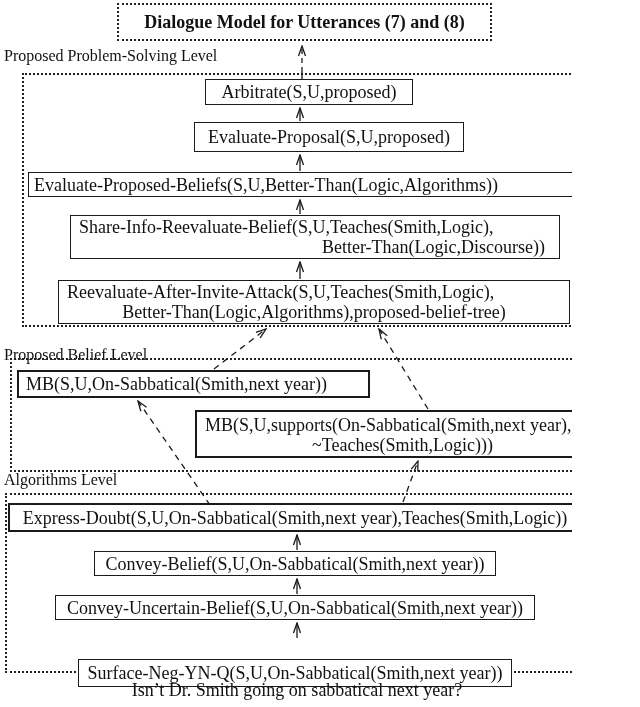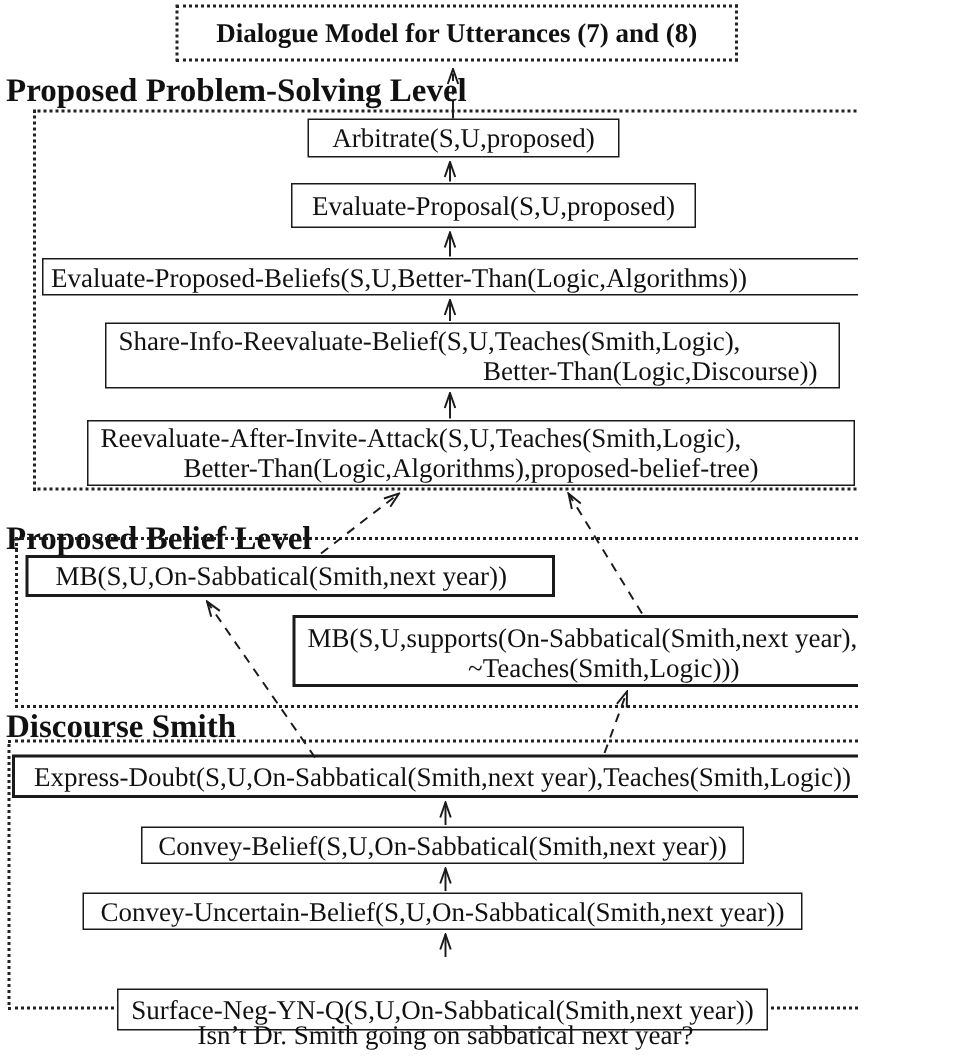--- a/index.html
+++ b/index.html
@@ -12,21 +12,21 @@
     overflow:hidden;
   }
   .titlebox{
     position:absolute;left:117px;top:3px;width:375px;height:38px;
     border:2px dotted #222;box-sizing:border-box;
     display:flex;align-items:center;justify-content:center;
   }
   .titlebox span{font-weight:bold;font-size:18px;white-space:nowrap;}
   .lvl-label{
     position:absolute;left:4px;
-    font-weight:bold;font-size:22px;white-space:nowrap;
+    font-weight:normal;font-size:16px;white-space:nowrap;
   }
   #lbl-ps{top:47px;}
   #lbl-bel{top:336px;margin-top:10px;}
   #lbl-dis{top:471px;}
   .dotted{
     position:absolute;border:2px dotted #222;box-sizing:border-box;
   }
   #box-ps{left:22px;top:73px;width:573px;height:254px;}
   #box-bel{left:10px;top:358px;width:610px;height:114px;}
   #box-dis{left:5px;top:493px;width:587px;height:180px;}
@@ -40,21 +40,21 @@
   .node .ln{display:block;padding:0 8px;}
   .node .ln.right{text-align:right;padding-right:14px;}
   .node .ln.center{text-align:center;}
   
   #n-arbitrate{left:205px;top:79px;width:208px;height:26px;}
   #n-evalprop{left:162px;top:122px;width:270px;height:30px;margin-left:32px;}
   #n-epb{left:28px;top:172px;width:552px;height:25px;display:flex;align-items:center;padding-left:5px;}
   #n-share{left:70px;top:215px;width:490px;height:44px;padding-top:1px;}
   #n-reeval{left:58px;top:280px;width:512px;height:44px;padding-top:1px;}
   
-  #n-mb1{left:17px;top:370px;width:353px;height:28px;display:flex;align-items:center;padding-left:18px;}
+  #n-mb1{left:17px;top:370px;width:353px;height:28px;display:flex;align-items:center;padding-left:7px;}
   #n-mb2{left:195px;top:410px;width:415px;height:48px;padding-top:3px;}
   
   #n-doubt{left:8px;top:503px;width:574px;height:29px;}
   #n-cb{left:94px;top:551px;width:402px;height:25px;}
   #n-cub{left:55px;top:595px;width:480px;height:25px;}
   #n-snq{left:78px;top:639px;width:434px;height:28px;margin-top:20px;}
   .caption{
     position:absolute;left:0;top:680px;width:594px;text-align:center;
     font-size:18px;
   }
@@ -94,21 +94,21 @@
   <div class="dotted" id="box-bel"></div>
 
   <div class="node thick" id="n-mb1">
     <span>MB(S,U,On-Sabbatical(Smith,next year))</span>
   </div>
   <div class="node thick" id="n-mb2">
     <span class="ln">MB(S,U,supports(On-Sabbatical(Smith,next year),</span>
     <span class="ln center">~Teaches(Smith,Logic)))</span>
   </div>
 
-  <div class="lvl-label" id="lbl-dis">Discourse Smith</div>
+  <div class="lvl-label" id="lbl-dis">Algorithms Level</div>
   <div class="dotted" id="box-dis"></div>
 
   <div class="node thick c" id="n-doubt">
     <span>Express-Doubt(S,U,On-Sabbatical(Smith,next year),Teaches(Smith,Logic))</span>
   </div>
   <div class="node c" id="n-cb">
     <span>Convey-Belief(S,U,On-Sabbatical(Smith,next year))</span>
   </div>
   <div class="node c" id="n-cub">
     <span>Convey-Uncertain-Belief(S,U,On-Sabbatical(Smith,next year))</span>

